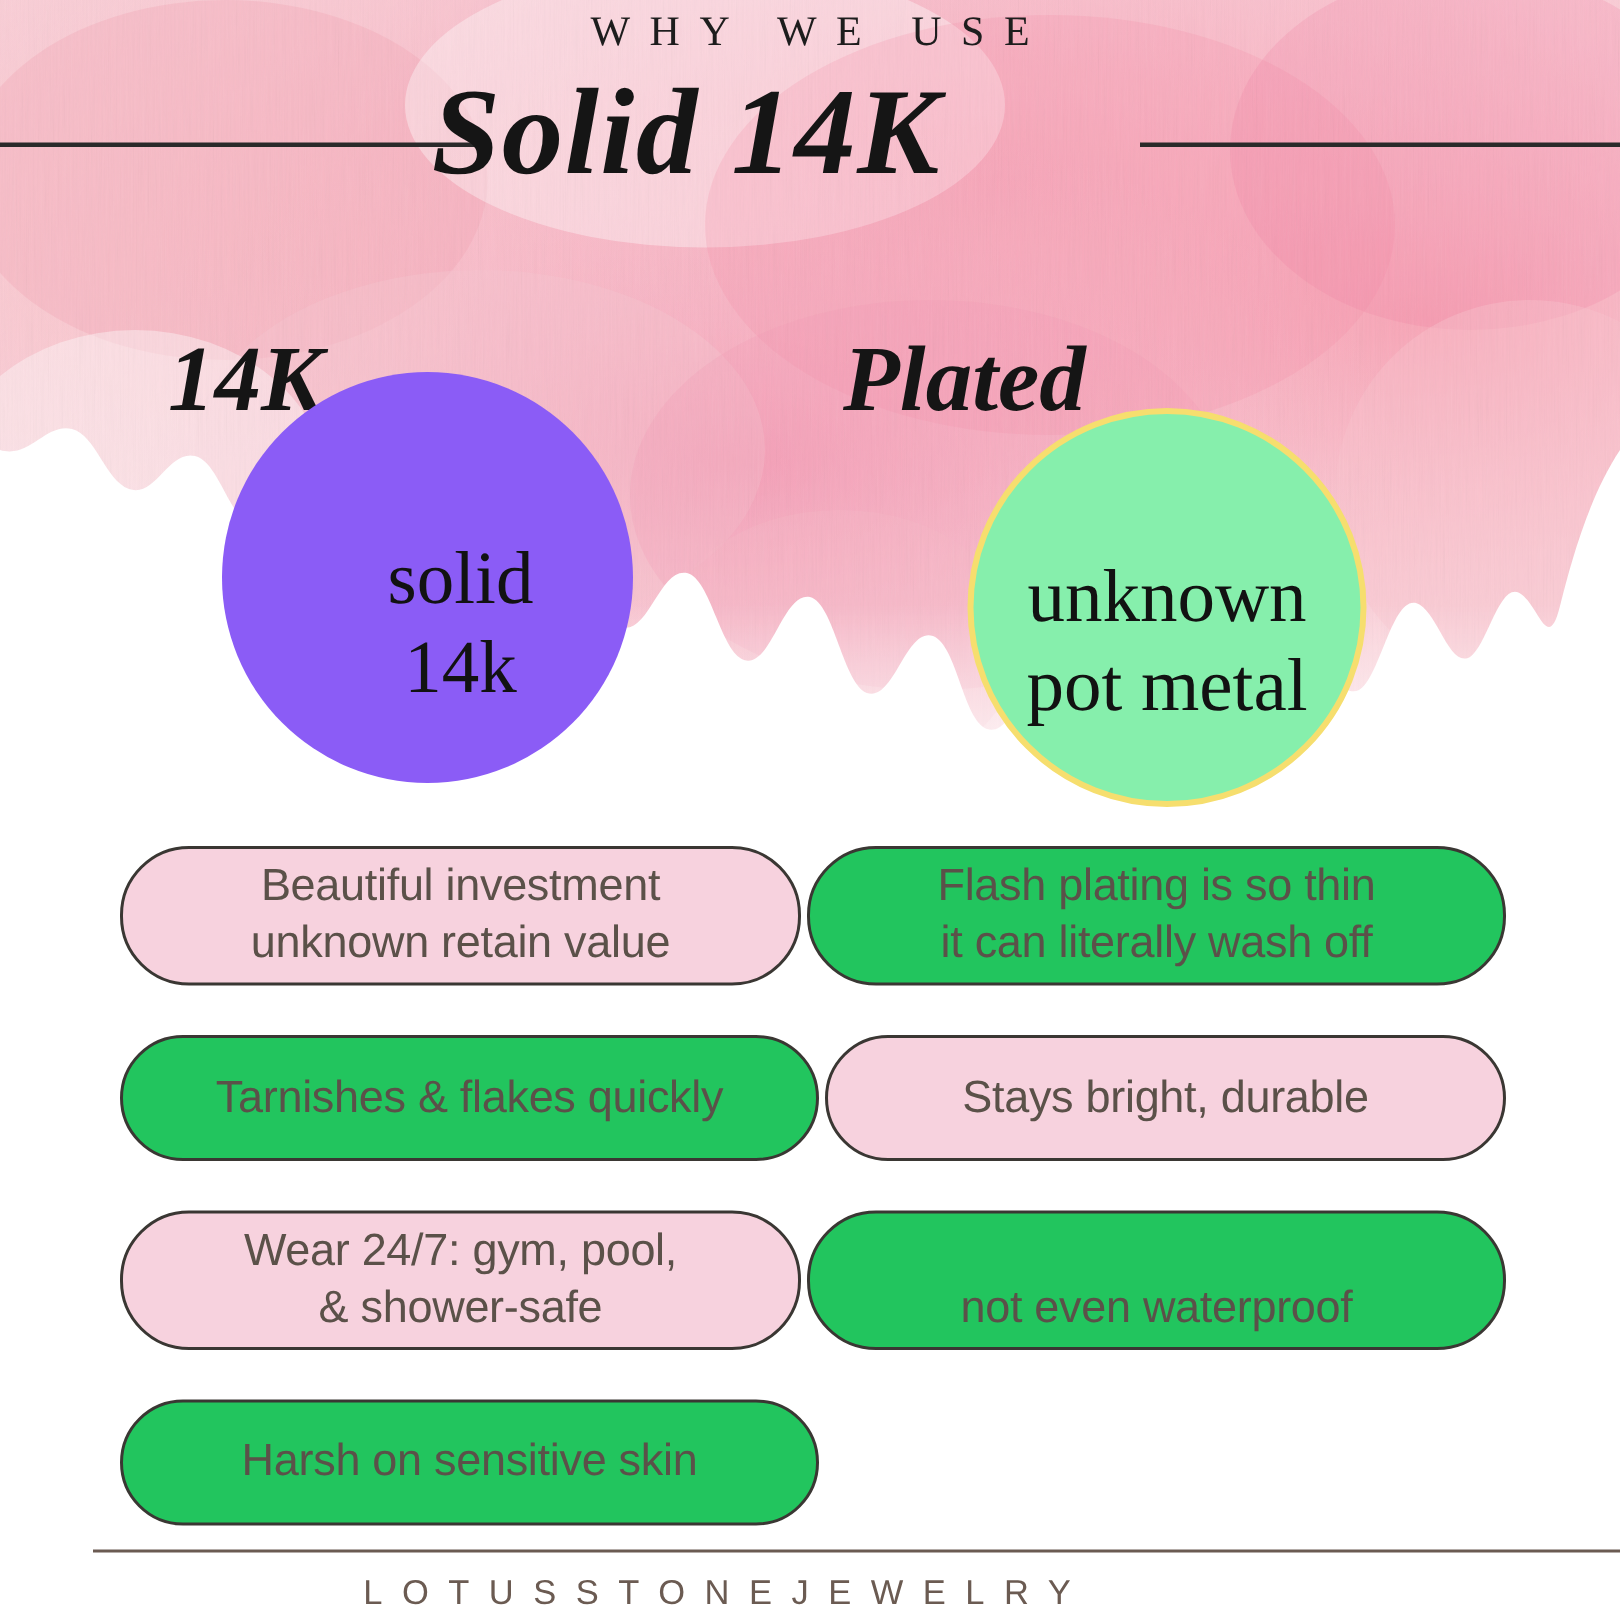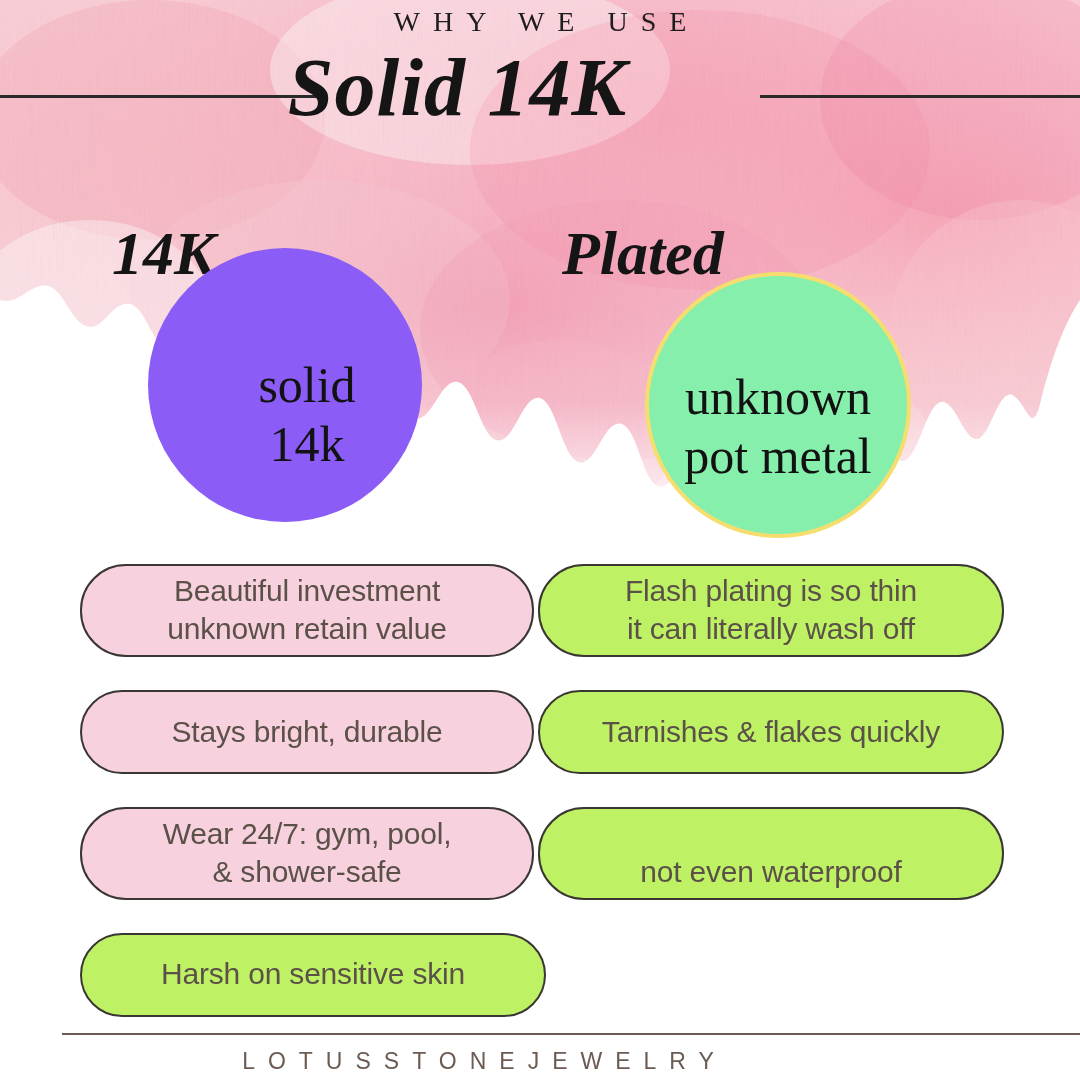--- a/index.html
+++ b/index.html
@@ -128,21 +128,21 @@
     align-items: center;
     justify-content: center;
     text-align: center;
     padding: 6px 22px;
     font-size: 30px;
     line-height: 1.28;
     color: #5b5149;
     letter-spacing: -0.2px;
   }
   .pill.good { background: #F7D2DE; }
-  .pill.bad  { background: #bef264; width: 466px; }
+  .pill.bad  { background: #22c55e; width: 466px; }
 
   
   #footer-rule {
     position: absolute;
     left: 62px;
     top: 1033px;
     width: 1018px;
     height: 0;
     border-top: 2px solid #6b5b52;
   }
@@ -284,25 +284,25 @@
       </div>
       <div class="pill bad">
         <span>
           <span>Flash plating is so thin</span><br>
           <span>it can literally wash off</span>
         </span>
       </div>
     </div>
 
     <div class="pill-row">
+      <div class="pill bad">
+        <span>Tarnishes &amp; flakes quickly</span>
+      </div>
       <div class="pill good">
         <span>Stays bright, durable</span>
-      </div>
-      <div class="pill bad">
-        <span>Tarnishes &amp; flakes quickly</span>
       </div>
     </div>
 
     <div class="pill-row">
       <div class="pill good">
         <span>
           <span>Wear 24/7: gym, pool,</span><br>
           <span>&amp; shower-safe</span>
         </span>
       </div>

